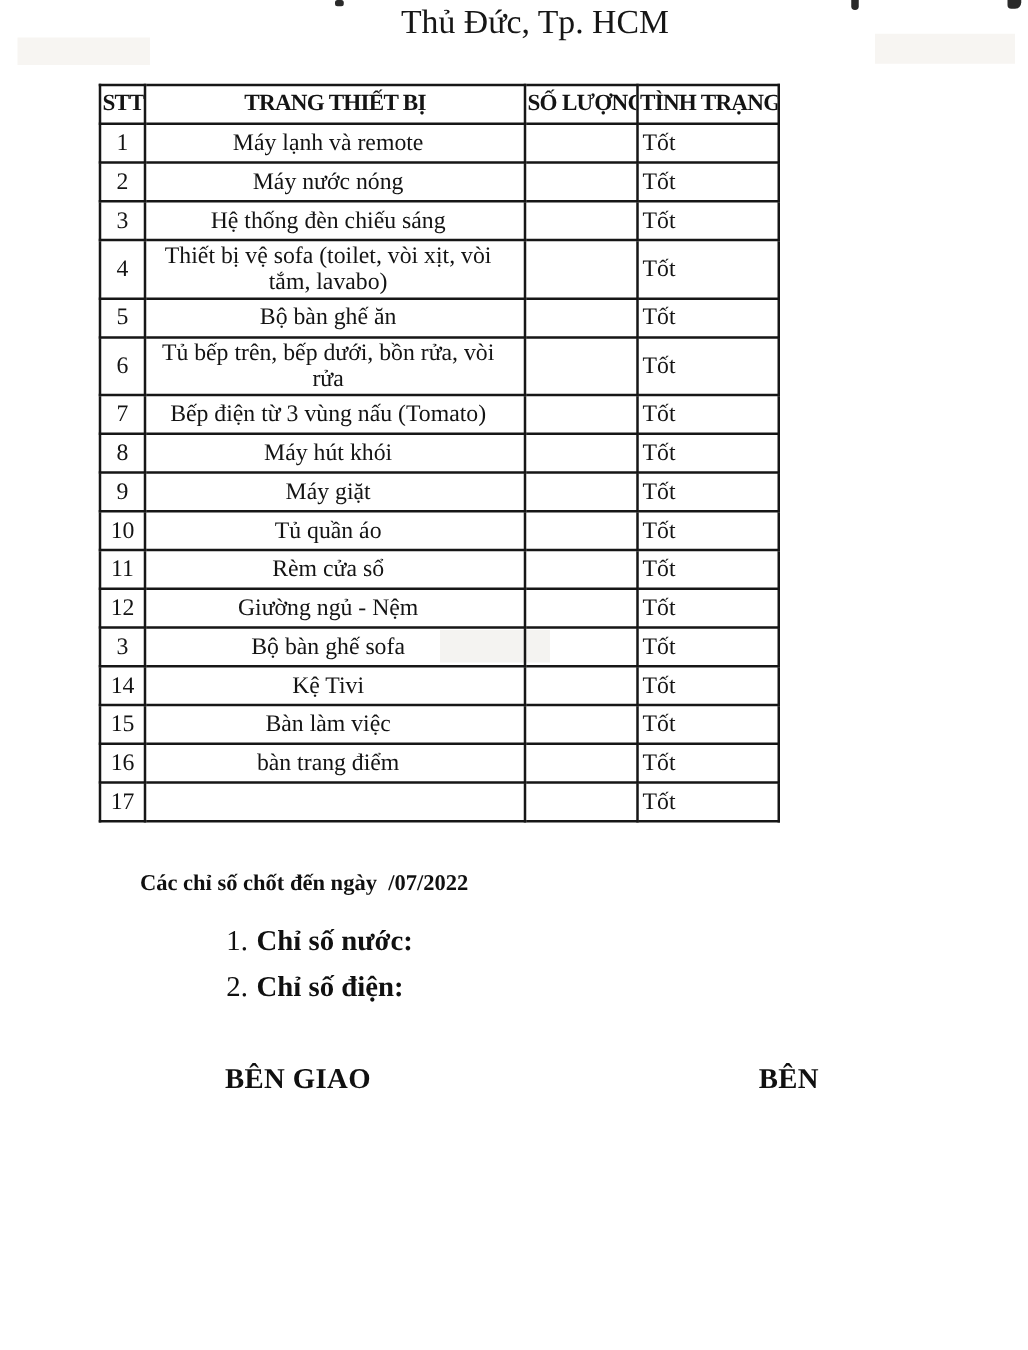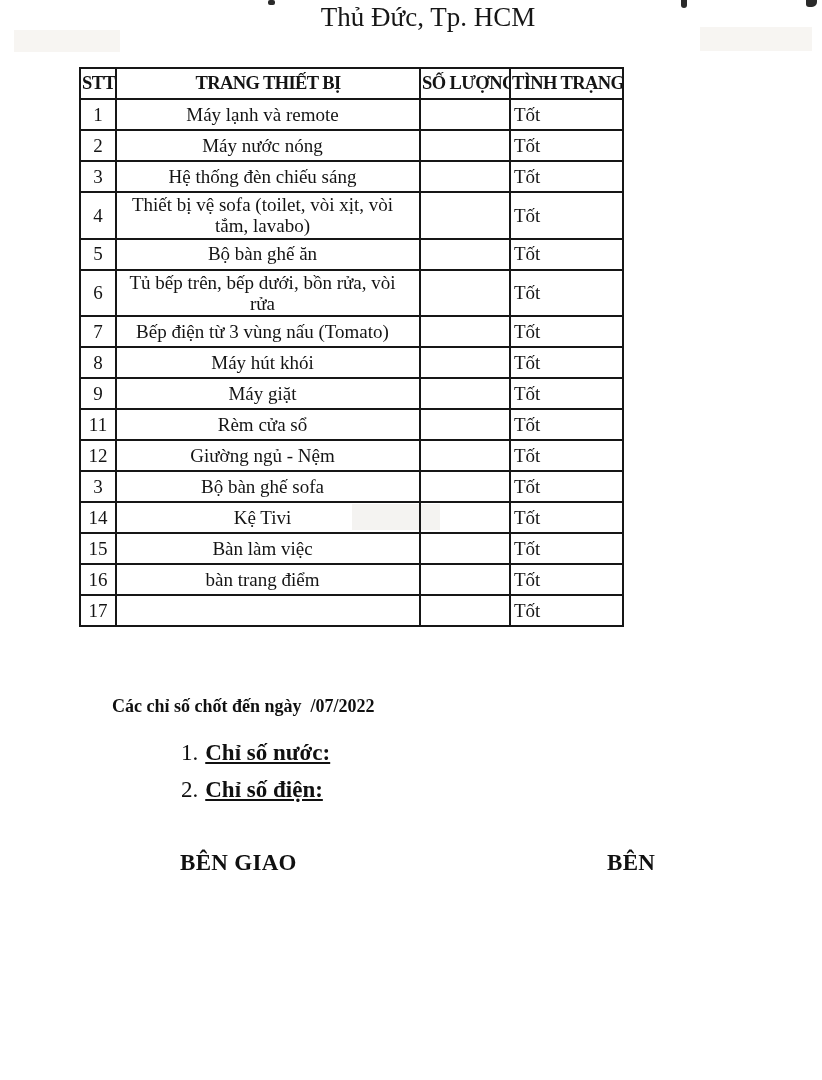--- a/index.html
+++ b/index.html
@@ -37,21 +37,21 @@
   .equip td.stt { text-align:center; padding:1px 0; }
   .equip td.equipment { text-align:center; padding-left:5px; padding-right:16px; }
   .equip td.status { }
 
   .meter-heading {
     position:absolute; left:112px; top:696px;
     font-size:18px; font-weight:bold; white-space:pre; color:#101010;
   }
   .meter-item { position:absolute; left:181px; font-size:23px; color:#101010; }
   .meter-item .num { font-weight:normal; }
-  .meter-item .lbl { font-weight:bold; margin-left:7px;text-decoration:underline; }
+  .meter-item .lbl { font-weight:bold; margin-left:7px; }
   .meter-item.i1 { top:740px; }
   .meter-item.i2 { top:777px; }
 
   .date-line {
     position:absolute; right:43px; top:815px;
     font-size:23px; font-weight:bold; font-style:italic; color:#101010;
   }
   .sig { position:absolute; font-size:23px; font-weight:bold; color:#101010; letter-spacing:0.3px; }
   .sig.giao { left:180px; top:850px; }
   .sig.nhan { left:167px; top:881px; }
@@ -149,20 +149,26 @@
           <td class="quantity"></td>
           <td class="status">Tốt</td>
         </tr>
         <tr>
           <td class="stt">9</td>
           <td class="equipment">Máy giặt</td>
           <td class="quantity"></td>
           <td class="status">Tốt</td>
         </tr>
         <tr>
+          <td class="stt">10</td>
+          <td class="equipment">Tủ quần áo</td>
+          <td class="quantity"></td>
+          <td class="status">Tốt</td>
+        </tr>
+        <tr>
           <td class="stt">11</td>
           <td class="equipment">Rèm cửa sổ</td>
           <td class="quantity"></td>
           <td class="status">Tốt</td>
         </tr>
         <tr>
           <td class="stt">12</td>
           <td class="equipment">Giường ngủ - Nệm</td>
           <td class="quantity"></td>
           <td class="status">Tốt</td>

